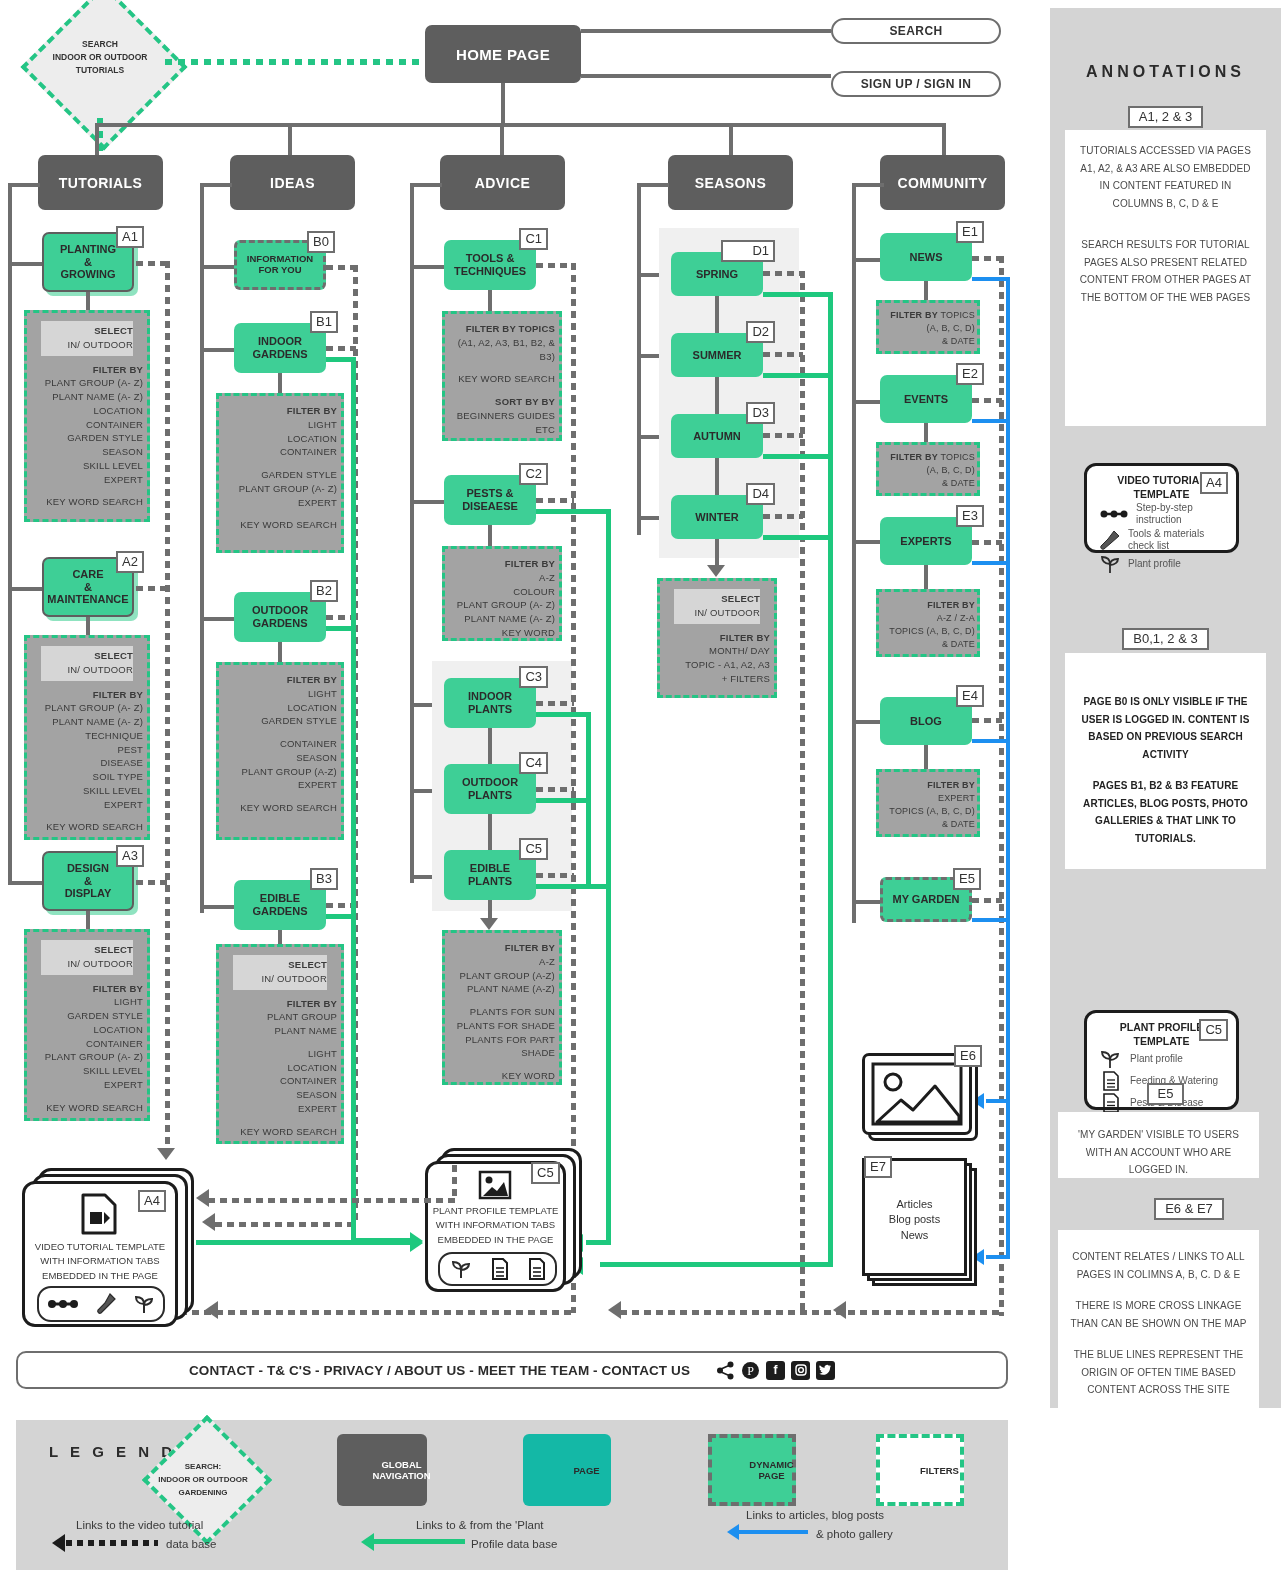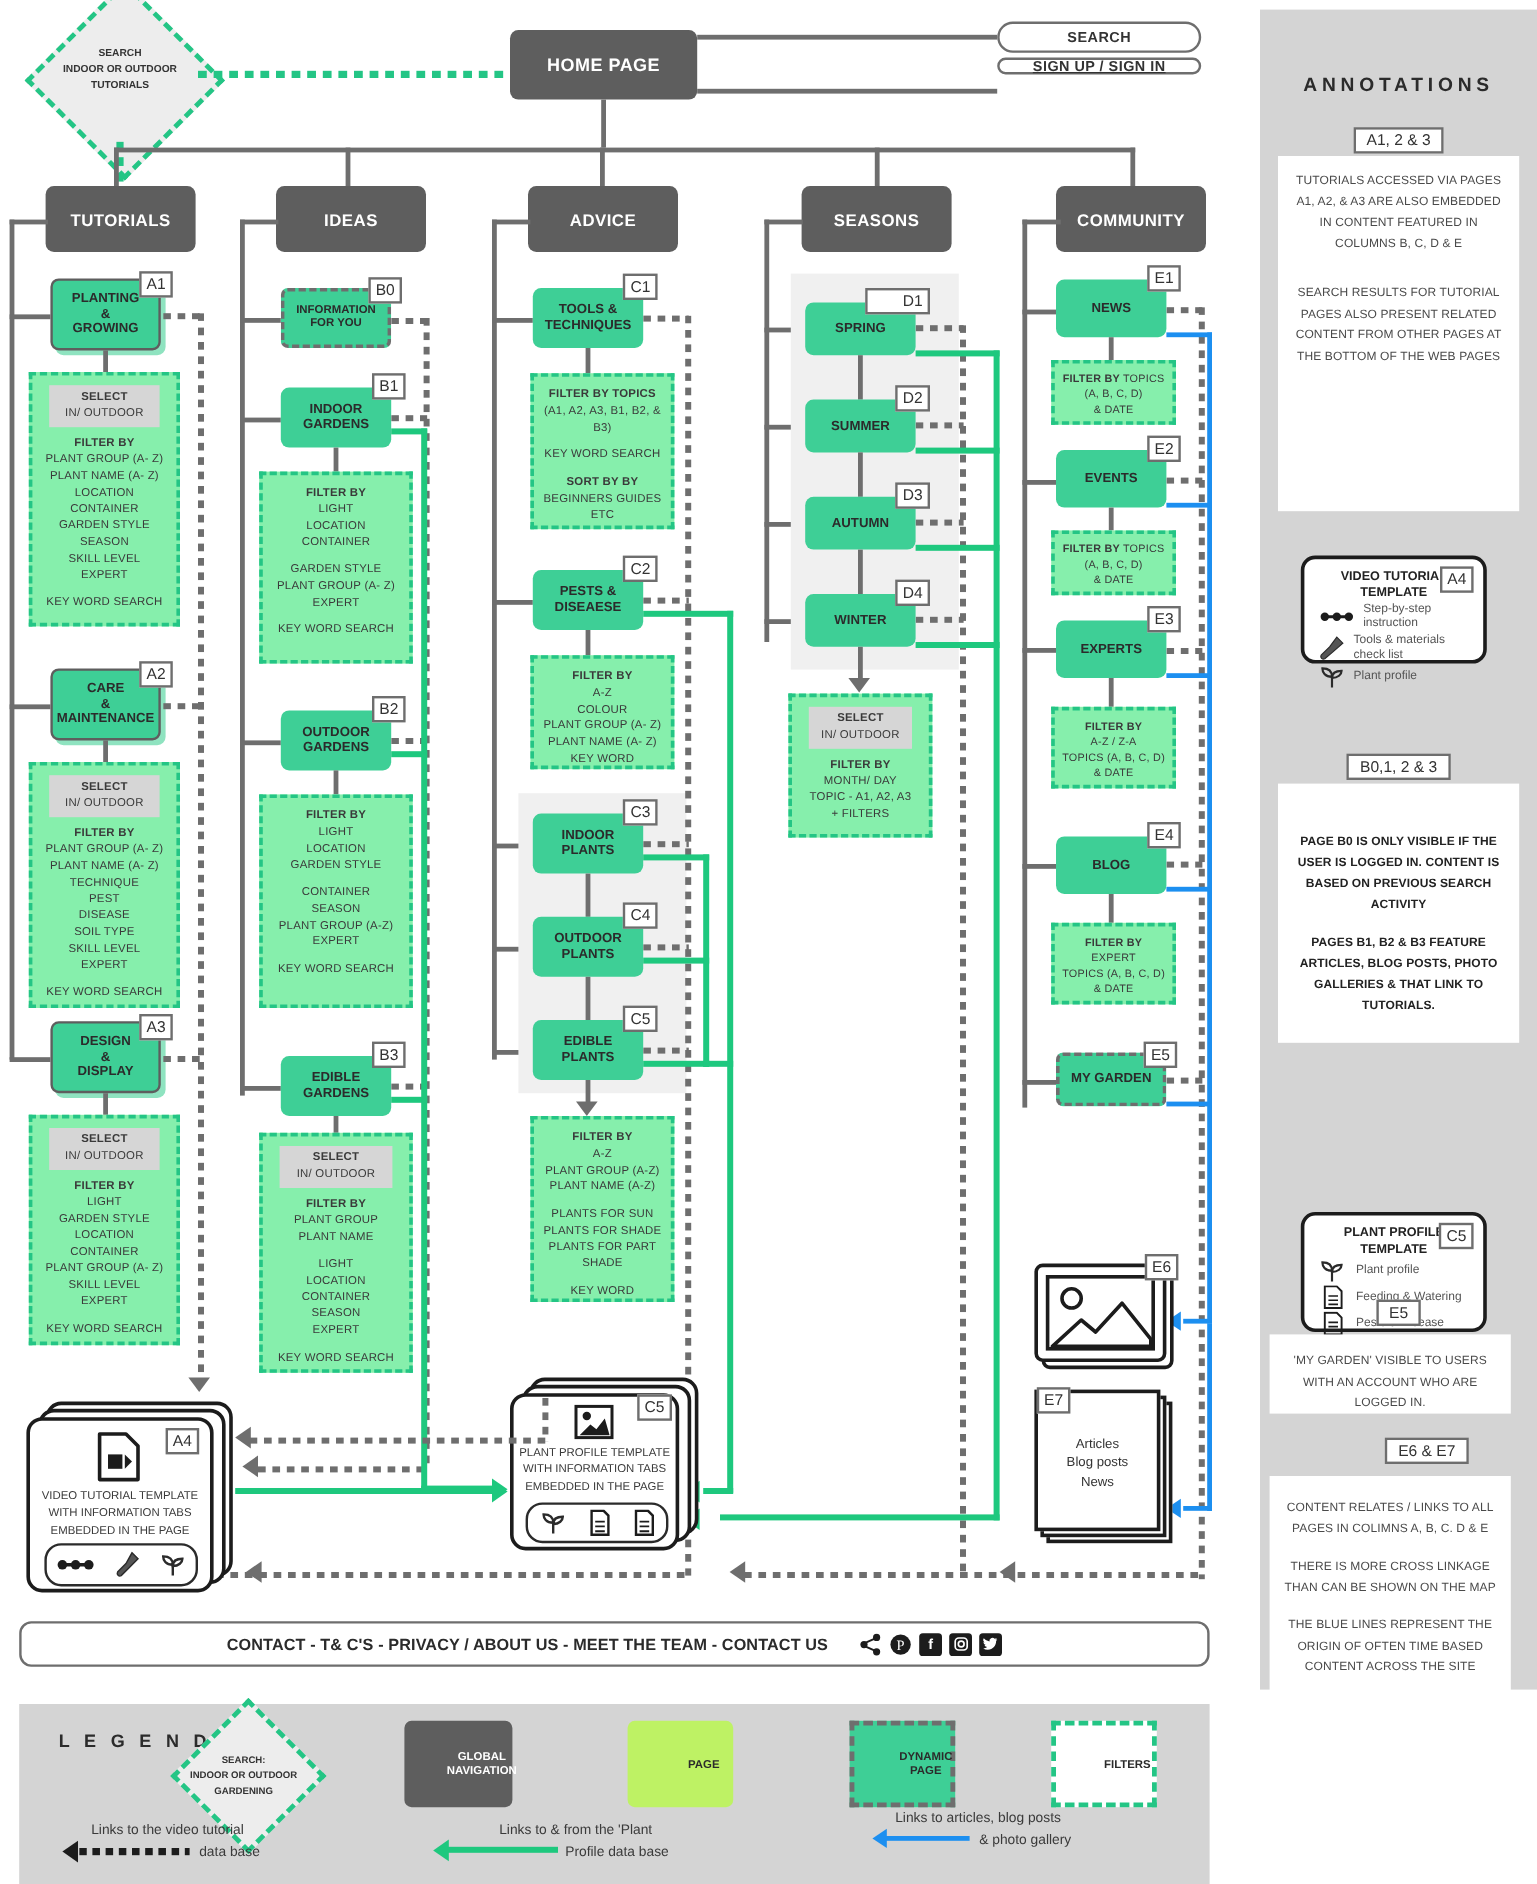--- a/index.html
+++ b/index.html
@@ -15,21 +15,21 @@
   .page{background:#3ecf96;border-radius:7px;color:#2b2b2b;font-weight:bold;
         display:flex;align-items:center;justify-content:center;text-align:center;
         line-height:1.15;}
   .page.stack{box-shadow:4px 4px 0 0 #8fe3c0;border:2px solid #5e5e5e;}
   .dynpage{background:#3ecf96;border:3px dashed #6e6e6e;border-radius:6px;
            color:#2b2b2b;font-weight:bold;display:flex;align-items:center;
            justify-content:center;text-align:center;line-height:1.15;}
   .tag{position:absolute;background:#fff;border:2px solid #6e6e6e;
        font-size:13px;font-weight:normal;color:#333;line-height:1;
        padding:2px 4px 3px 4px;z-index:6;font-family:"Liberation Sans",sans-serif;}
-  .filters{border:3px dashed #24c585;background:#86efac;text-align:center;
+  .filters{border:3px dashed #24c585;background:#a3a3a3;text-align:right;
            font-size:9.5px;line-height:1.45;color:#3a3a3a;padding:8px 4px;
            letter-spacing:.2px;}
   .filters b{font-weight:bold;}
   .selbox{background:#d6d6d6;margin:0 10px 7px 10px;padding:3px 0 4px 0;font-size:9.5px;}
   .greyband{background:#f0f0f0;}
 
   
   .ln{background:#6e6e6e;}
   .lnv{width:4px;}
   .lnh{height:4px;}
@@ -116,21 +116,21 @@
 </div>
 
 <div class="abs gdoth" style="left:165px;top:59px;width:260px;"></div>
 
 <div class="abs gdotv" style="left:97px;top:118px;height:40px;"></div>
 
 <div class="abs gnav" style="left:425px;top:25px;width:156px;height:58px;font-size:15px;">HOME PAGE</div>
 <div class="abs ln lnh" style="left:581px;top:29px;width:250px;"></div>
 <div class="abs ln lnh" style="left:581px;top:74px;width:250px;"></div>
 <div class="abs pill" style="left:831px;top:18px;width:170px;height:26px;">SEARCH</div>
-<div class="abs pill" style="left:831px;top:48px;width:170px;height:14px;text-decoration:underline;">SIGN UP / SIGN IN</div>
+<div class="abs pill" style="left:831px;top:71px;width:170px;height:26px;">SIGN UP / SIGN IN</div>
 
 <div class="abs ln lnv" style="left:501px;top:83px;width:4px;height:40px;"></div>
 
 <div class="abs ln lnh" style="left:95px;top:123px;width:851px;"></div>
 
 <div class="abs ln lnv" style="left:95px;top:123px;height:32px;"></div>
 <div class="abs ln lnv" style="left:288px;top:123px;height:32px;"></div>
 <div class="abs ln lnv" style="left:500px;top:123px;height:32px;"></div>
 <div class="abs ln lnv" style="left:729px;top:123px;height:32px;"></div>
 <div class="abs ln lnv" style="left:942px;top:123px;height:32px;"></div>
@@ -691,21 +691,21 @@
     <div style="width:84px;height:84px;border:4px dashed #24c585;background:#ededed;transform:rotate(45deg);position:absolute;left:41px;top:6px;"></div>
     <div style="position:absolute;left:0;top:33px;width:166px;text-align:center;font-size:8px;font-weight:bold;line-height:1.6;color:#333;">
       <div>SEARCH:</div>
       <div>INDOOR OR OUTDOOR</div>
       <div>GARDENING</div>
     </div>
   </div>
 
   <div class="abs leg-sw" style="left:321px;top:14px;width:90px;height:72px;background:#5e5e5e;border-radius:6px;color:#fff;white-space:pre-line;">GLOBAL
 NAVIGATION</div>
-  <div class="abs leg-sw" style="left:507px;top:14px;width:88px;height:72px;background:#bef264;border-radius:6px;">PAGE</div>
+  <div class="abs leg-sw" style="left:507px;top:14px;width:88px;height:72px;background:#14b8a6;border-radius:6px;">PAGE</div>
   <div class="abs leg-sw" style="left:692px;top:14px;width:88px;height:72px;background:#3ecf96;border:4px dashed #6e6e6e;">DYNAMIC PAGE</div>
   <div class="abs leg-sw" style="left:860px;top:14px;width:88px;height:72px;background:#fff;border:4px dashed #24c585;">FILTERS</div>
 
   <div class="abs leg-cap" style="left:60px;top:98px;width:230px;">
     <div>Links to the video tutorial</div>
   </div>
   <div class="abs leg-cap" style="left:150px;top:117px;width:140px;text-align:left;">
     <span>data base</span>
   </div>
   <div class="abs arrL" style="left:36px;top:114px;border-right-color:#1c1c1c;"></div>

